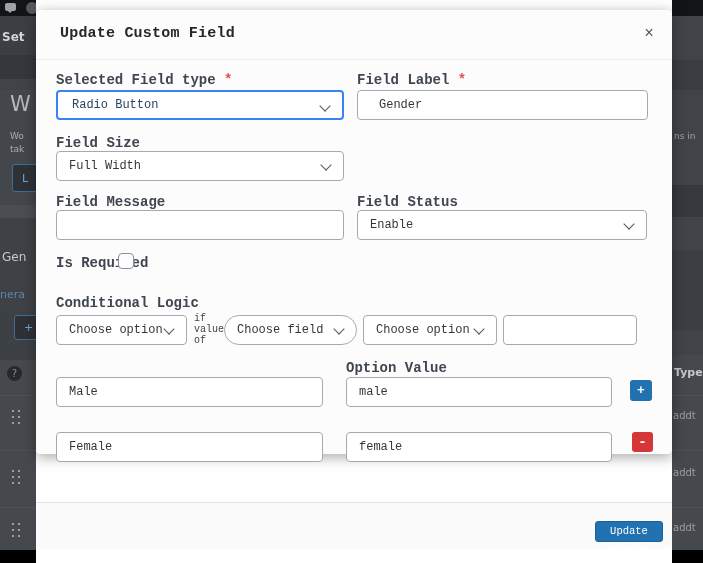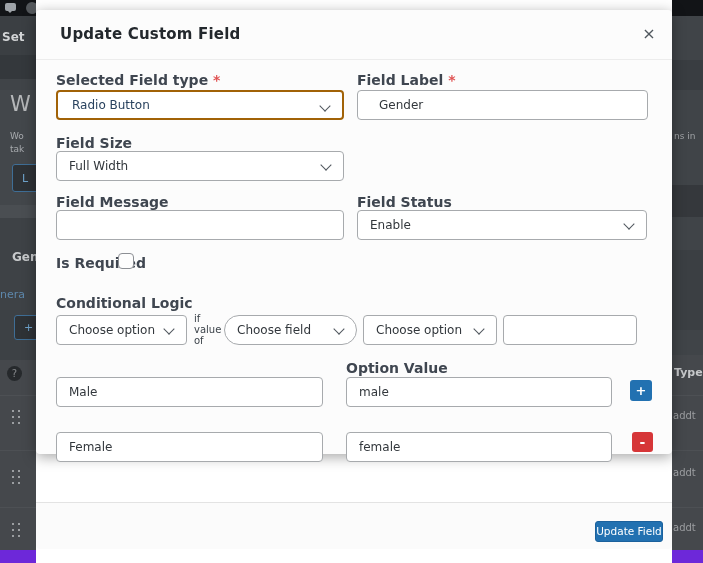--- a/index.html
+++ b/index.html
@@ -1,17 +1,17 @@
 <!DOCTYPE html>
 <html><head>
 <meta charset="utf-8">
 <style>
   html,body{margin:0;padding:0;}
   body{font-family:"DejaVu Sans","Liberation Sans",sans-serif;}
-  .page{position:relative;width:703px;height:563px;background:#6d28d9;overflow:hidden;}
+  .page{position:relative;width:703px;height:563px;background:#000000;overflow:hidden;}
 
   
   .bg-col{position:absolute;top:0;height:550px;background:#404448;overflow:hidden;}
   .bg-left{left:0;width:36px;}
   .bg-right{left:672px;width:31px;}
   .band{position:absolute;left:0;width:100%;}
   .adminbar{position:absolute;top:0;left:0;width:100%;height:16px;background:#121417;}
   .bubble-icon{position:absolute;left:5px;top:3px;width:11px;height:8px;background:#9ea3a8;border-radius:2px;}
   .bubble-icon:after{content:"";position:absolute;left:2px;top:7px;border:3px solid transparent;border-top-color:#9ea3a8;}
   .avatar-circle{position:absolute;left:26px;top:2px;width:12px;height:12px;border-radius:50%;background:#55595d;}
@@ -19,34 +19,34 @@
   .bg-btn{position:absolute;border:1px solid #3f6e96;border-radius:3px;background:#2e3236;color:#6ea3cc;font-size:11px;display:flex;align-items:center;padding-left:9px;}
   .help-circle{position:absolute;left:7px;top:366px;width:15px;height:15px;border-radius:50%;background:#26292c;color:#84878a;font-size:10px;line-height:15px;text-align:center;}
   .drag-dots{position:absolute;left:10px;width:12px;height:17px;
      background-image:radial-gradient(circle,#9b9ea1 1.3px,rgba(0,0,0,0) 1.5px);
      background-size:6px 6px;}
   .bg-divider{position:absolute;left:0;width:100%;height:1px;background:#4d5054;}
 
   
   .modal-wrap{position:absolute;left:36px;top:0;width:636px;height:563px;background:#ffffff;}
   .modal{position:absolute;left:0;top:10px;width:636px;height:444px;background:#fcfcfc;
-         border-radius:4px;box-shadow:0 3px 14px rgba(0,0,0,.35);}
+         border-radius:4px;box-shadow:0 3px 14px rgba(0,0,0,.35);font-family:Liberation Mono, monospace;}
   .modal-header{position:absolute;left:0;top:0;width:100%;height:49px;border-bottom:1px solid #ececec;}
   .modal-title{position:absolute;left:24px;top:15px;font-size:15px;font-weight:700;color:#23282d;letter-spacing:.2px;}
   .modal-close{position:absolute;left:601px;top:12px;width:24px;height:24px;font-size:16px;line-height:24px;
                text-align:center;color:#50575e;cursor:pointer;background:none;border:none;padding:0;font-family:inherit;}
 
   .lbl{position:absolute;font-size:14px;font-weight:700;color:#3f4650;}
   .req{color:#e05252;font-weight:700;}
   .ctl{position:absolute;height:30px;background:#ffffff;border:1px solid #a7aaad;border-radius:4px;
        font-size:12px;color:#32373c;line-height:28px;padding:0 12px;box-sizing:border-box;white-space:nowrap;overflow:hidden;}
   .sel{padding-right:28px;cursor:pointer;}
   .chev{position:absolute;right:13px;top:9px;width:7px;height:7px;border-right:1.6px solid #50575e;
         border-bottom:1.6px solid #50575e;transform:rotate(45deg);}
-  .focused{border:2px solid #a16207;line-height:26px;color:#29425e;padding-left:14px;}
+  .focused{border:2px solid #3b82f6;line-height:26px;color:#29425e;padding-left:14px;}
   .checkbox{position:absolute;width:14px;height:14px;border:1px solid #8c8f94;border-radius:4px;background:#fdfdfd;cursor:pointer;}
   .iftext{position:absolute;font-size:10px;line-height:11px;color:#3c434a;width:34px;}
   .sq-btn{position:absolute;border:none;border-radius:3px;color:#fff;font-weight:700;text-align:center;cursor:pointer;padding:0;font-family:inherit;}
   .plus-btn{left:594px;top:370px;width:22px;height:21px;background:#2271b1;font-size:13px;line-height:21px;}
   .minus-btn{left:596px;top:422px;width:21px;height:20px;background:#d63638;font-size:14px;line-height:18px;}
   .modal-footer{position:absolute;left:0;top:492px;width:100%;height:46px;border-top:1px solid #e3e3e3;background:#fbfbfb;border-radius:0 0 4px 4px;}
   .update-btn{position:absolute;left:559px;top:18px;width:68px;height:21px;background:#2271b1;border:1px solid #1b619c;
               border-radius:3px;color:#ffffff;font-size:10.5px;line-height:19px;text-align:center;cursor:pointer;padding:0;font-family:inherit;}
 </style>
 </head>
@@ -70,21 +70,21 @@
 
     <span class="bg-text" style="left:2px;top:30px;font-size:12px;font-weight:700;color:#d2d4d6;">Set</span>
     <span class="bg-text" style="left:10px;top:92px;font-size:21px;color:#b6b8ba;">W</span>
     <span class="bg-text" style="left:10px;top:131px;font-size:9px;">Wo</span>
     <span class="bg-text" style="left:10px;top:144px;font-size:9px;">tak</span>
 
     <div class="bg-btn" style="left:12px;top:164px;width:30px;height:26px;">
       <span>L</span>
     </div>
 
-    <span class="bg-text" style="left:2px;top:250px;font-size:12px;font-weight:700;color:#c7c9cb;margin-left:10px;">Gen</span>
+    <span class="bg-text" style="left:2px;top:250px;font-size:12px;font-weight:400;color:#c7c9cb;">Gen</span>
     <span class="bg-text" style="left:0px;top:288px;font-size:11px;color:#5d87ab;">nera</span>
 
     <div class="bg-btn" style="left:14px;top:315px;width:26px;height:23px;">
       <span>+</span>
     </div>
 
     <div class="help-circle">
       <span>?</span>
     </div>
 

